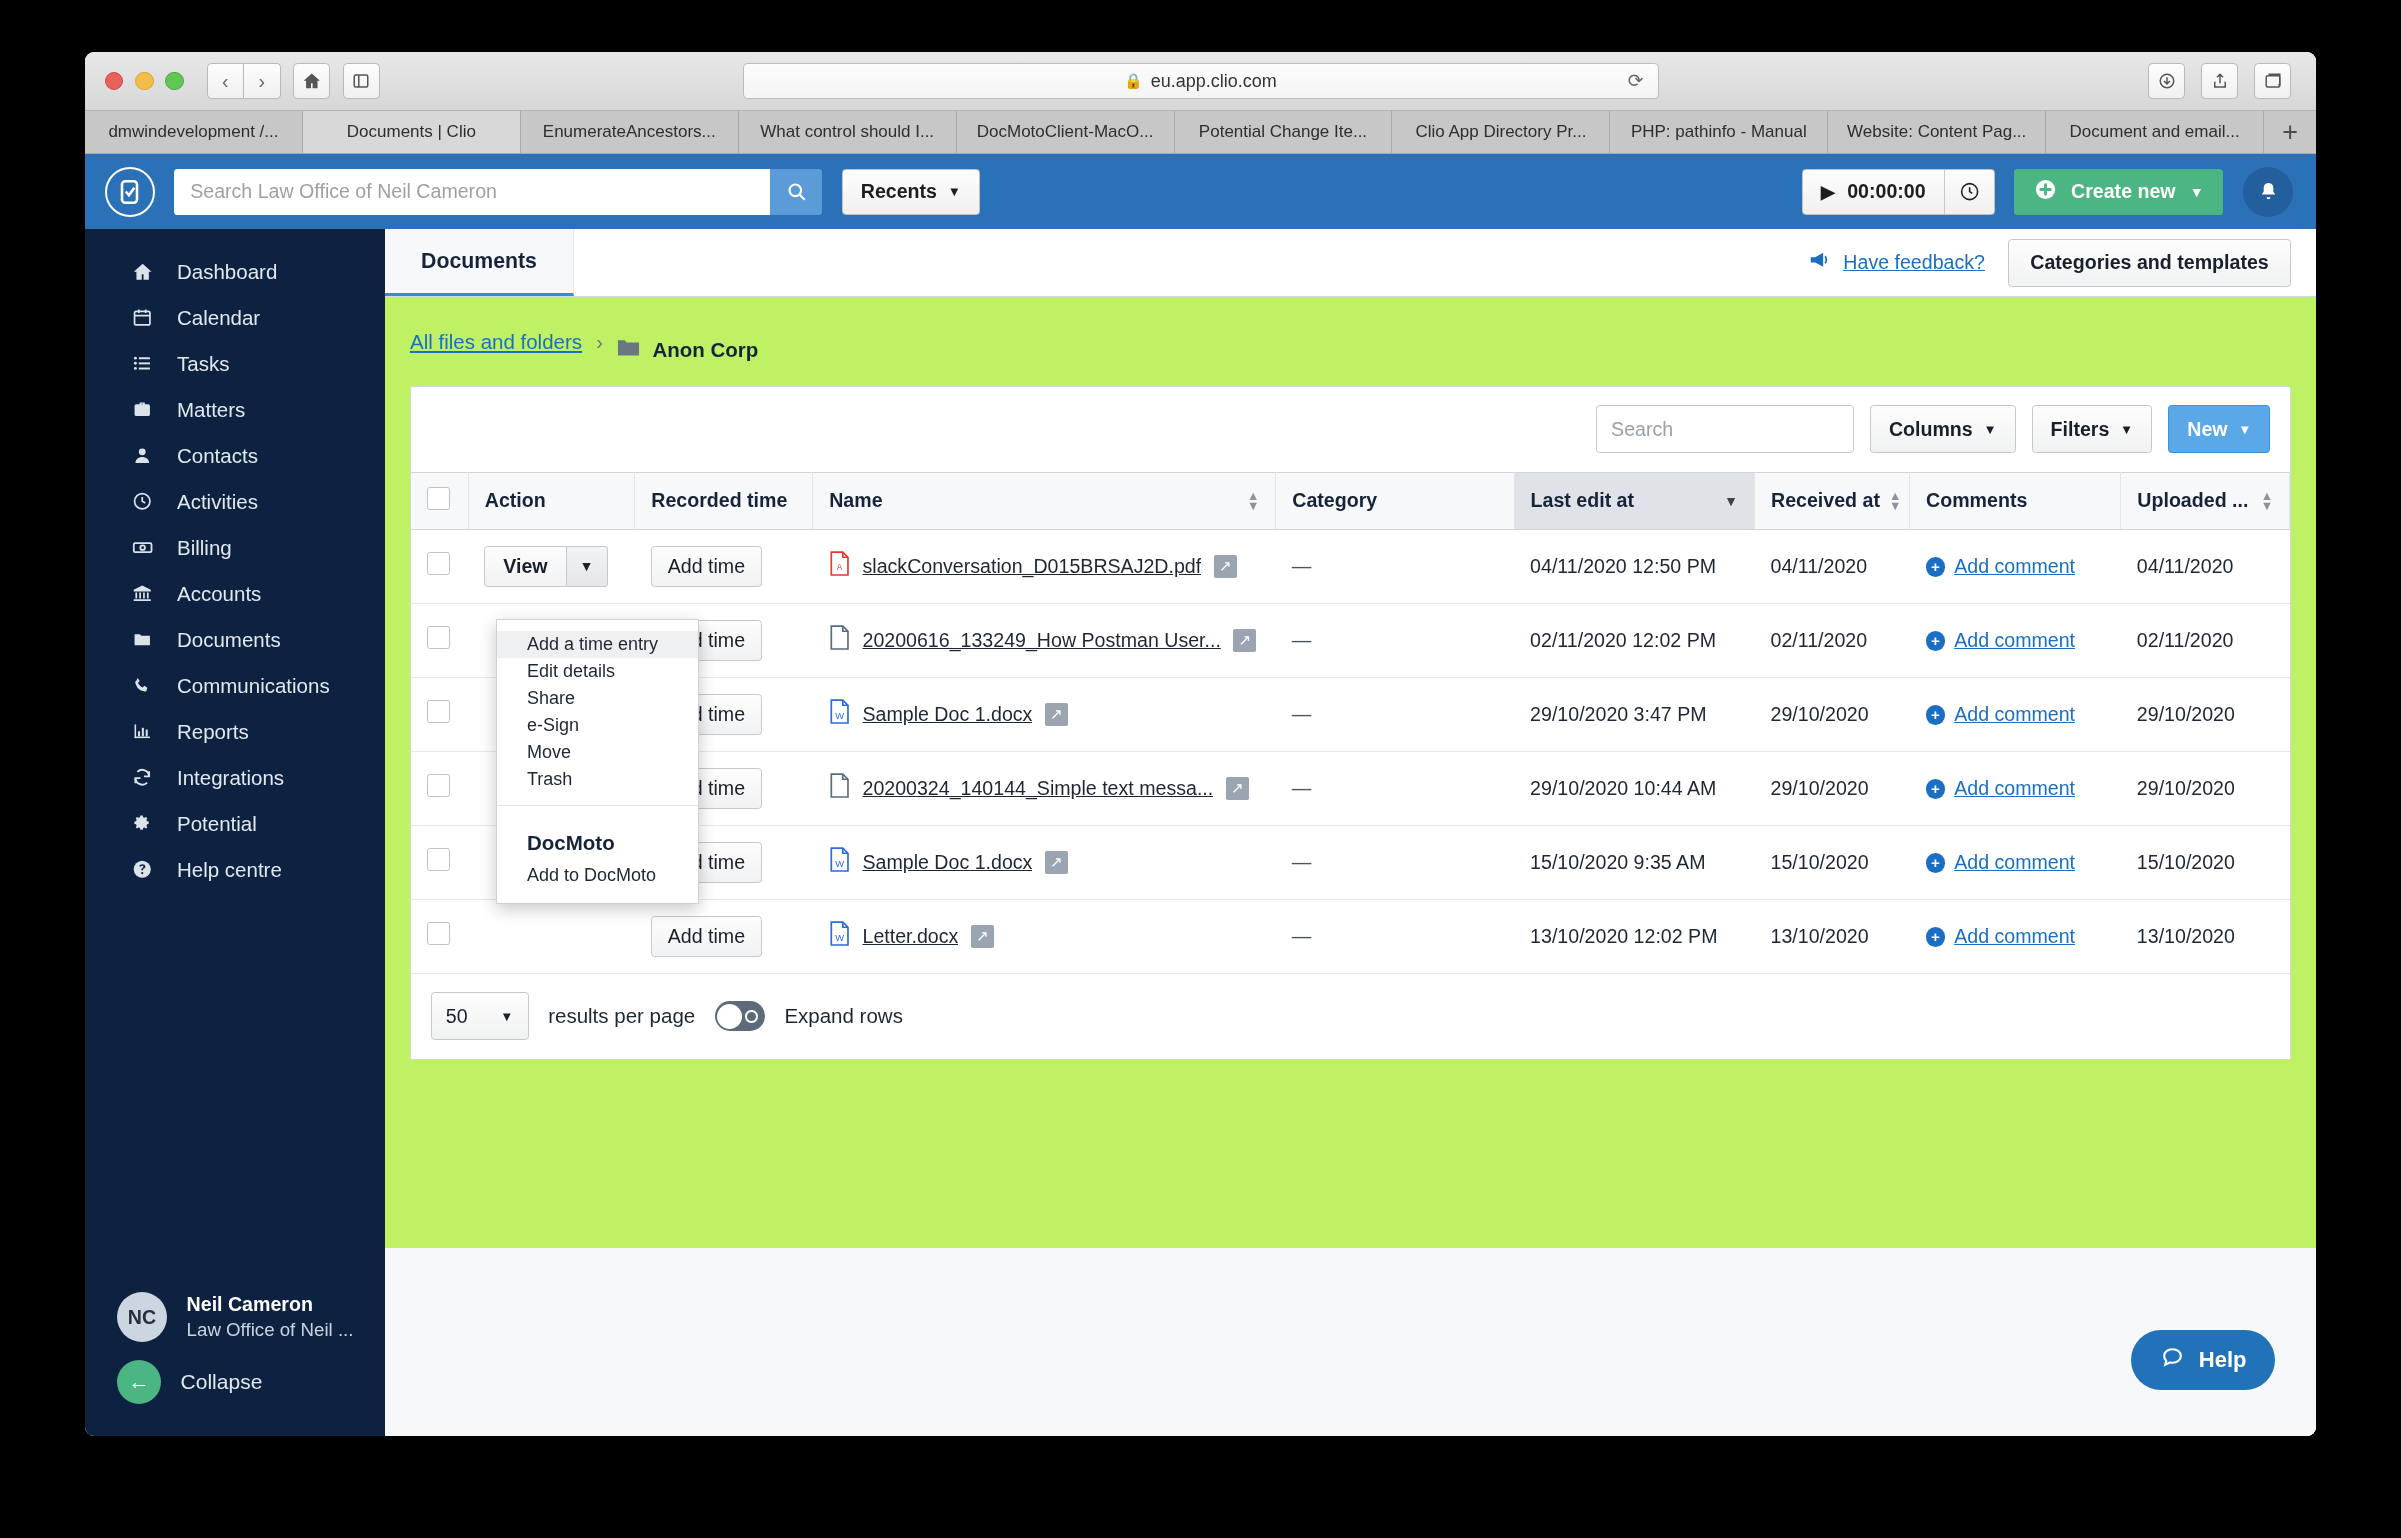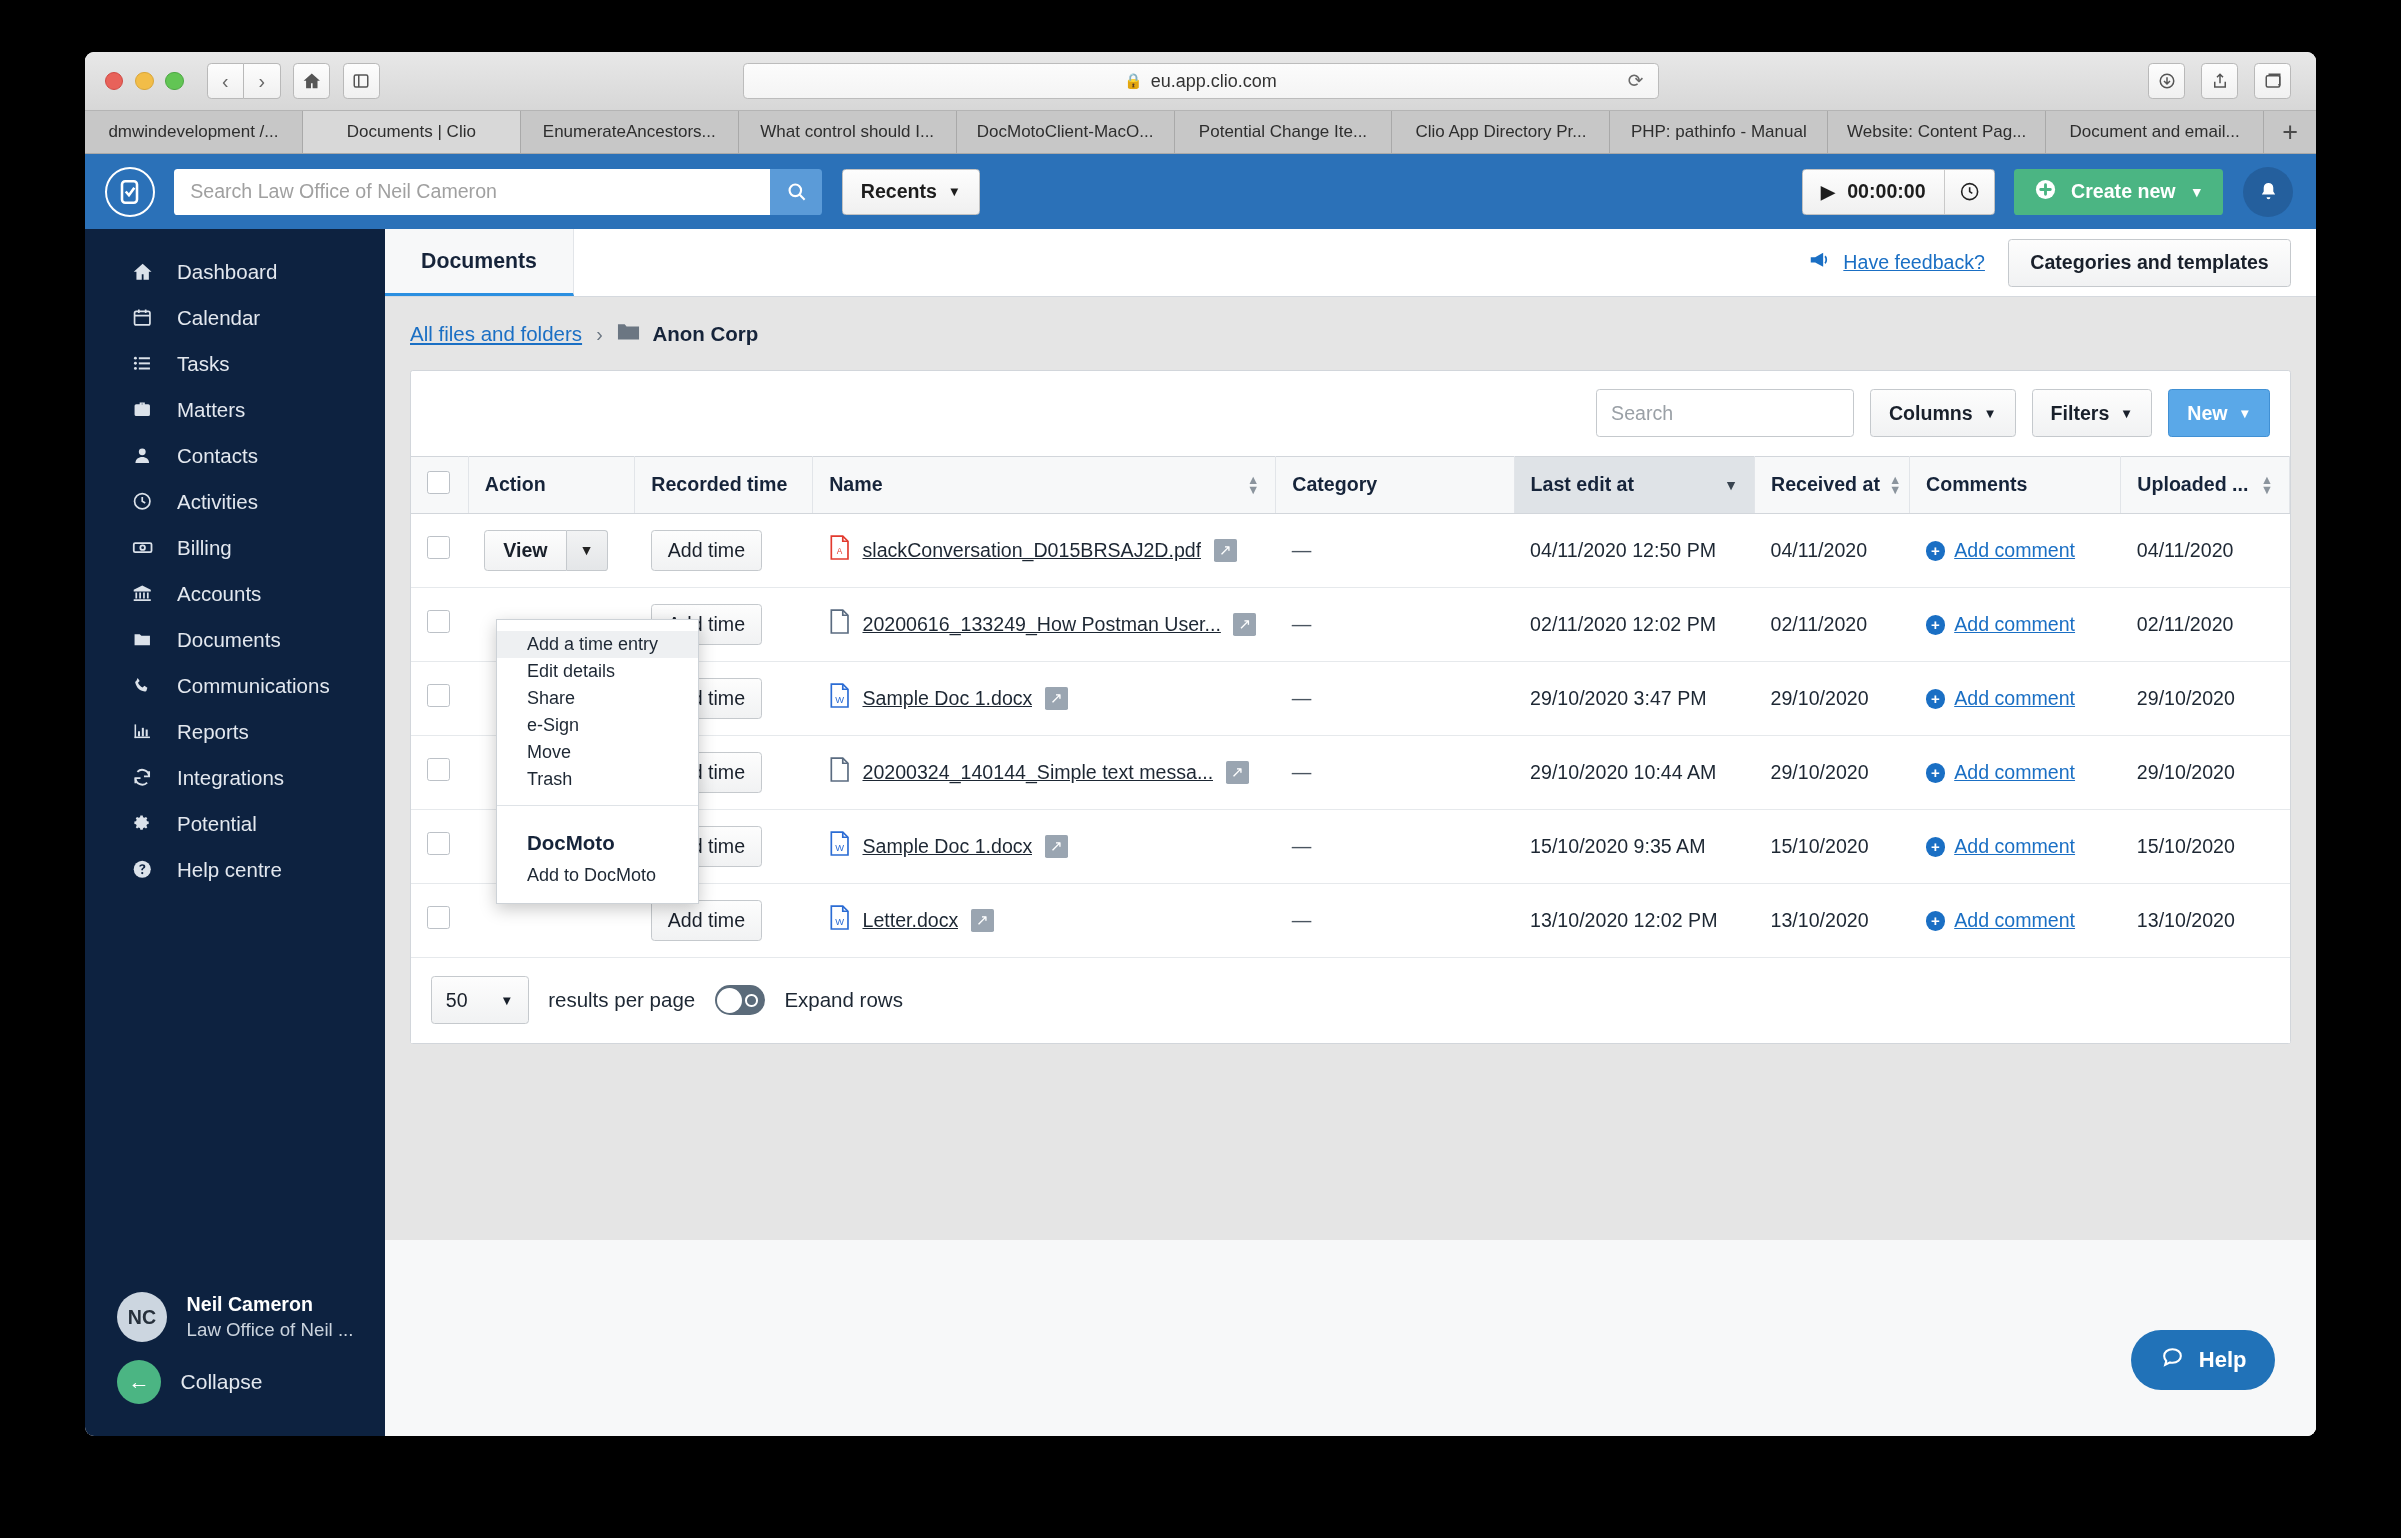--- a/index.html
+++ b/index.html
@@ -210,26 +210,26 @@
     margin-left: auto; display: flex; align-items: center; gap: 23px; padding-right: 25px;
   }
   .feedback { display: flex; align-items: center; gap: 11.6px; font-size: 19.6px; color: #1a6fc4; text-decoration: underline; }
   .cat-btn {
     height: 48px; padding: 0 21.3px;
     background: linear-gradient(#fdfdfd,#f1f2f3);
     border: 0.9px solid #c5c9cd; border-radius: 3.6px;
     display: flex; align-items: center; font-size: 19.6px; font-weight: bold; color: #19202b;
   }
 
-  .content { padding: 25px 25px 0 25px; flex: 1 1 auto; min-height: 0; background:#e5e5e5; }
+  .content { padding: 25px 25px 0 25px; flex: 1 1 auto; min-height: 0; background:#bef264; }
 
   .breadcrumb { display: flex; align-items: center; gap: 14.2px; font-size: 20.5px; margin-bottom: 23px; }
   .bc-link { color: #1a6fc4; text-decoration: underline; }
   .bc-sep { color: #6b7682; font-size: 19.6px; }
-  .bc-cur { font-weight: bold; color: #16243a; display: flex; align-items: center; gap: 12.5px; }
+  .bc-cur { font-weight: bold; color: #16243a; display: flex; align-items: center; gap: 12.5px; margin-top: 16px; }
 
   .panel {
     border: 0.9px solid #d2d6db;
     border-radius: 2.7px;
     background: #fff;
   }
   .panel-toolbar {
     height: 85px; display: flex; align-items: center; justify-content: flex-end;
     padding: 0 19.6px; gap: 16px;
   }

